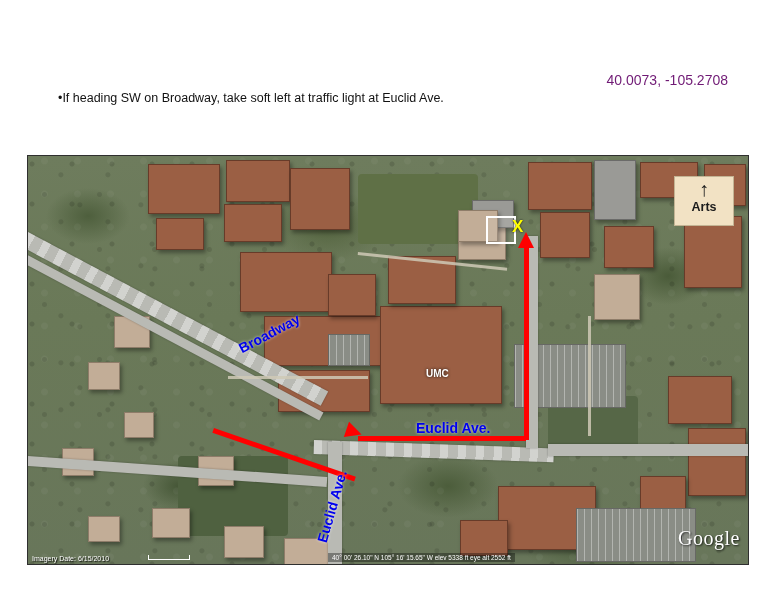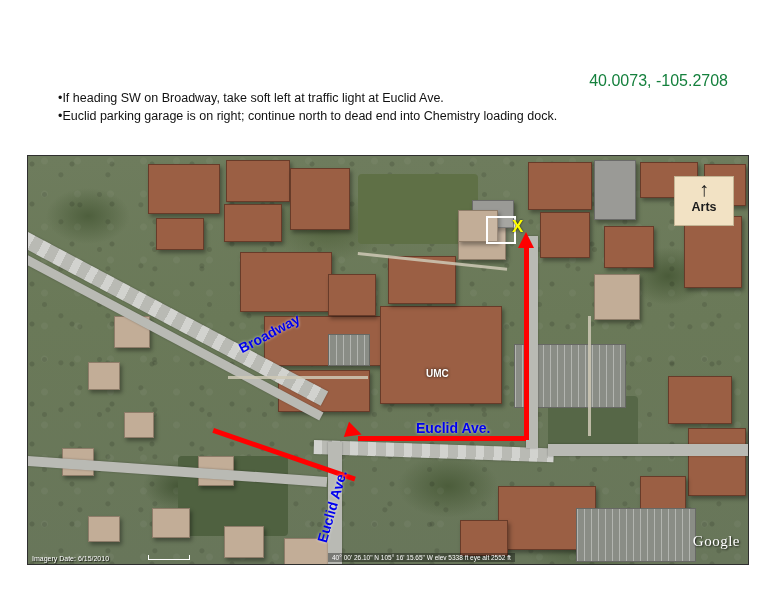--- a/index.html
+++ b/index.html
@@ -28,22 +28,22 @@
     text-align: center;
     font-size: 25px;
     color: #1a1a1a;
     font-family: "Liberation Sans", sans-serif;
     letter-spacing: 0.2px;
   }
   .coords {
     position: absolute;
     top: 72px;
     right: 48px;
-    font-size: 16px;
-    color: #15803d;
+    font-size: 14px;
+    color: #701a75;
     margin-left: 15px;
   }
   .bullets {
     position: absolute;
     top: 90px;
     left: 58px;
     width: 700px;
   }
   .bullet {
     font-size: 12.5px;
@@ -189,21 +189,21 @@
   .dock-box {
     position: absolute;
     border: 2px solid #ffffff;
     background: rgba(255,255,255,.12);
   }
   .google-wm {
     position: absolute;
     right: 8px;
     bottom: 14px;
     color: #ffffff;
-    font-size: 15px;
+    font-size: 20px;
     font-family: "Liberation Serif", serif;
     text-shadow: 1px 1px 2px rgba(0,0,0,.8);
     letter-spacing: 0.5px;
   }
   .imagery {
     position: absolute;
     left: 4px;
     bottom: 2px;
     color: #ffffff;
     font-size: 7px;
@@ -232,21 +232,20 @@
 </style>
 </head>
 <body>
 
 <div class="page">
 
   <div class="coords">40.0073, -105.2708</div>
 
   <div class="bullets">
     <div class="bullet">•If heading SW on Broadway, take soft left at traffic light at Euclid Ave.</div>
-    <div class="bullet">•Euclid parking garage is on right; continue north to dead end into Chemistry loading dock.</div>
   </div>
 
   <div class="map">
     <div class="map-bg"></div>
     <div class="noise"></div>
 
     <div class="field" style="left:330px; top:18px; width:120px; height:70px; background:#5f7046;"></div>
     <div class="field" style="left:520px; top:240px; width:90px; height:60px; background:#566747;"></div>
     <div class="field" style="left:150px; top:300px; width:110px; height:80px; background:#4f6140;"></div>
 

